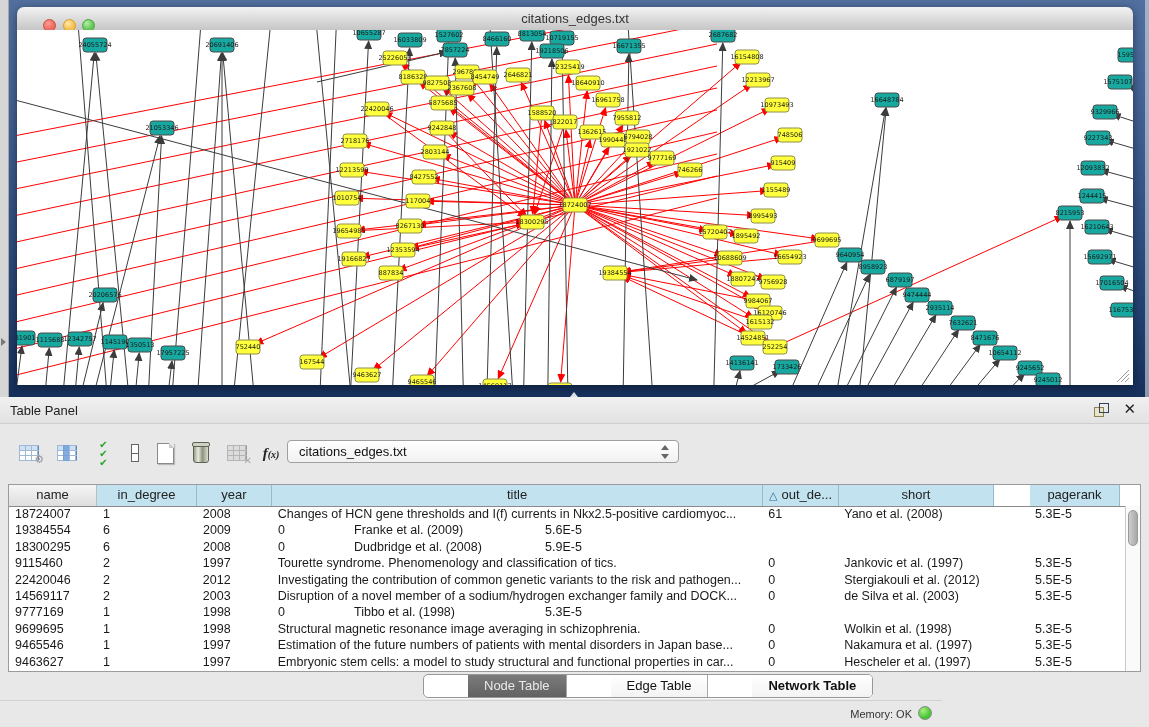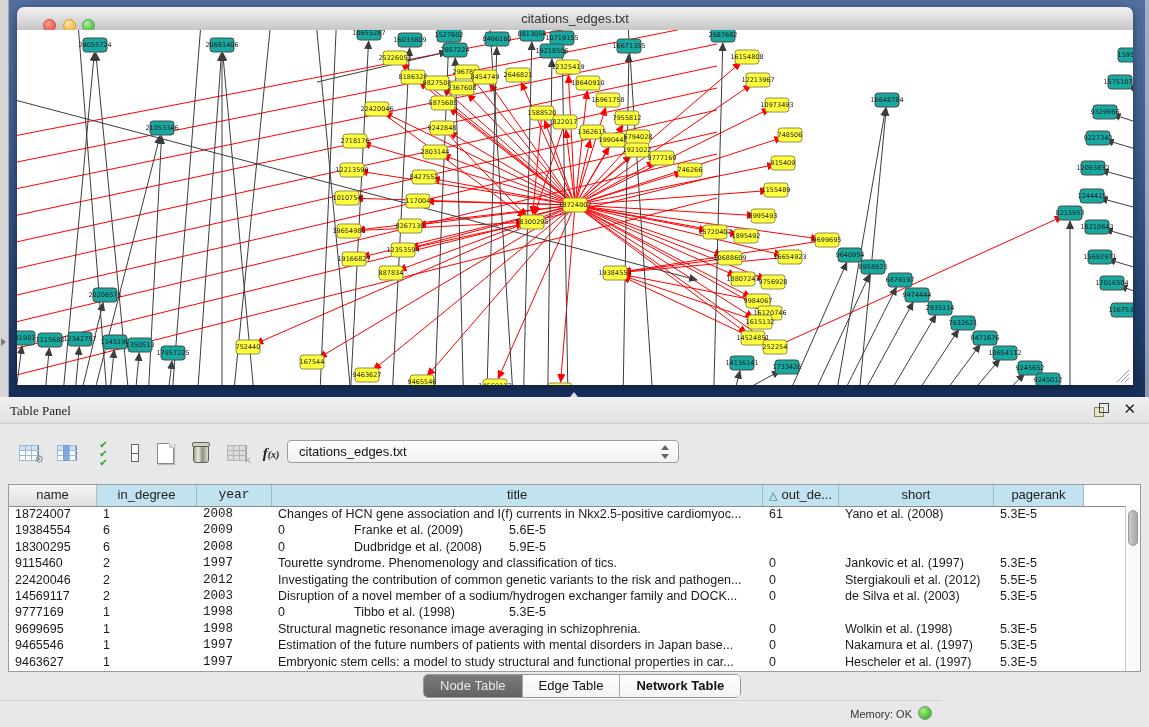--- a/index.html
+++ b/index.html
@@ -16,21 +16,21 @@
   .tl-red{left:26px;background:radial-gradient(circle at 35% 30%,#ff9d94,#ec6a5e 60%);border:1px solid #d2443c;}
   .tl-yellow{left:46px;background:radial-gradient(circle at 35% 30%,#ffe9a8,#f5bf4f 60%);border:1px solid #d89e24;}
   .tl-green{left:65px;background:radial-gradient(circle at 35% 30%,#b2efa4,#61c555 60%);border:1px solid #47a73c;}
   .canvas{position:absolute;left:0;top:23px;width:1116px;height:355px;background:#ffffff;overflow:hidden;}
   .canvas svg{position:absolute;left:0;top:0;}
   
   .splitter-handle{position:absolute;left:570px;top:392px;width:0;height:0;border-left:4px solid transparent;border-right:4px solid transparent;border-bottom:5px solid #d9dde4;}
   
   .table-panel{position:absolute;left:0;top:397px;width:1149px;height:330px;background:#e8e8e8;}
   .panel-titlebar{position:absolute;left:0;top:0;width:100%;height:26px;background:linear-gradient(180deg,#f0f0f0,#e2e2e2);border-bottom:1px solid #cfcfcf;}
-  .panel-title{position:absolute;left:10px;top:6px;font-size:13px;color:#222;font-family:Liberation Serif, serif;}
+  .panel-title{position:absolute;left:10px;top:6px;font-size:13px;color:#222;}
   .float-icon{position:absolute;right:40px;top:6px;width:15px;height:13px;}
   .float-icon .sq1{position:absolute;left:0;top:4px;width:8px;height:8px;border:1px solid #8a8455;background:#e8e4c8;}
   .float-icon .sq2{position:absolute;left:5px;top:0;width:8px;height:8px;border:1px solid #31415f;}
   .close-icon{position:absolute;right:13px;top:3px;font-size:15px;font-weight:bold;color:#222;line-height:18px;}
   
   .tp-toolbar{position:absolute;left:8px;top:35px;width:1133px;height:46px;}
   .tbtn{position:absolute;top:6px;width:30px;height:30px;display:flex;align-items:center;justify-content:center;}
   .mini{position:relative;}
   .mini-table{width:20px;height:16px;border:1px solid #5f87b5;background:
     linear-gradient(180deg,#cfe0f2 0 5px,#fff 5px),        
@@ -60,27 +60,27 @@
   .combo-arrows .down{position:absolute;left:2px;bottom:2px;width:0;height:0;border-left:4px solid transparent;border-right:4px solid transparent;border-top:5px solid #666;}
   
   .table-wrap{position:absolute;left:8px;top:87px;width:1133px;height:188px;background:#fff;border:1px solid #9b9b9b;box-sizing:border-box;}
   .thead{position:absolute;left:0;top:0;right:15px;height:21px;display:flex;border-bottom:1px solid #8a8a8a;background:#fff;}
   .hcell{box-sizing:border-box;height:21px;font-size:13px;color:#222;text-align:center;line-height:20px;background:#c2e2f0;border-right:1px solid #93bccd;overflow:hidden;white-space:nowrap;}
   .hcell.gray{background:linear-gradient(180deg,#f5f5f5,#dedede);border-right:1px solid #bcbcbc;}
   .hcell .sortmark{display:inline-block;margin-right:4px;color:#2a6b8a;font-size:11px;}
   .tbody{position:absolute;left:0;top:21px;right:15px;bottom:0;overflow:hidden;}
   .trow{display:flex;height:16.4px;line-height:16.4px;font-size:12.5px;color:#1a1a1a;white-space:nowrap;}
   .tcell{box-sizing:border-box;padding-left:6px;overflow:hidden;text-overflow:clip;}
-  .c0{width:88px;}.c1{width:100px;}.c2{width:75px;font-family:Liberation Mono, monospace;}.c3{width:491px;}.c4{width:76px;}.c5{width:155px;}.c6{width:90px;}.c7{flex:1;}
+  .c0{width:88px;}.c1{width:100px;}.c2{width:75px;}.c3{width:491px;}.c4{width:76px;}.c5{width:155px;}.c6{width:90px;margin-left:36px;}.c7{flex:1;}
   .vscroll{position:absolute;right:0;top:21px;width:15px;bottom:0;background:#fafafa;border-left:1px solid #c9c9c9;box-sizing:border-box;}
   .vthumb{position:absolute;left:2px;top:4px;width:10px;height:36px;border-radius:6px;background:linear-gradient(90deg,#cdcdcd,#a8a8a8);border:1px solid #9a9a9a;box-sizing:border-box;}
   
   .tabbar{position:absolute;left:0;top:275px;width:1149px;height:28px;}
   .segmented{position:absolute;left:423px;top:2px;height:22px;display:flex;border:1px solid #979797;border-radius:5px;overflow:hidden;background:#fff;box-shadow:0 1px 0 rgba(255,255,255,.7);}
-  .seg{padding:0 16px;font-size:13px;line-height:21px;color:#111;background:linear-gradient(180deg,#ffffff,#f3f3f3);border-right:1px solid #a8a8a8;}
+  .seg{padding:0 16px;font-size:13px;line-height:21px;color:#111;background:linear-gradient(180deg,#ffffff,#f3f3f3);border-right:1px solid #a8a8a8;margin-left:44px;}
   .seg:last-child{border-right:none;font-weight:bold;}
   .seg.active{background:linear-gradient(180deg,#7b7b7b,#626262);color:#e9e9e9;}
   
   .statusbar{position:absolute;left:0;top:303px;width:942px;height:27px;border-top:1px solid #d2d2d2;text-decoration:underline;}
   .memory{position:absolute;right:30px;top:7px;font-size:11px;color:#333;}
   .memled{position:absolute;right:10px;top:5px;width:14px;height:14px;border-radius:50%;border:1px solid #8a8a8a;box-sizing:border-box;}
 </style>
 </head>
 <body>
 
@@ -748,21 +748,21 @@
         <div class="hcell c4"><span class="sortmark">△</span>out_de...</div>
         <div class="hcell c5">short</div>
         <div class="hcell c6">pagerank</div>
         <div class="hcell c7" style="background: rgb(255, 255, 255); border-right: none;"></div>
       </div>
     <div class="tbody" id="tbody">
         <div class="trow">
           <div class="tcell c0">18724007</div>
           <div class="tcell c1">1</div>
           <div class="tcell c2">2008</div>
-          <div class="tcell c3">Changes of HCN gene association and I(f) currents in Nkx2.5-positive cardiomyoc...</div>
+          <div class="tcell c3">Changes of HCN gene thresholds and I(f) currents in Nkx2.5-positive cardiomyoc...</div>
           <div class="tcell c4">61</div>
           <div class="tcell c5">Yano et al. (2008)</div>
           <div class="tcell c6">5.3E-5</div>
           <div class="tcell c7"></div>
         </div>
         <div class="trow">
           <div class="tcell c0">19384554</div>
           <div class="tcell c1">6</div>
           <div class="tcell c2">2009</div>
           <div class="tcell c4">0</div>

